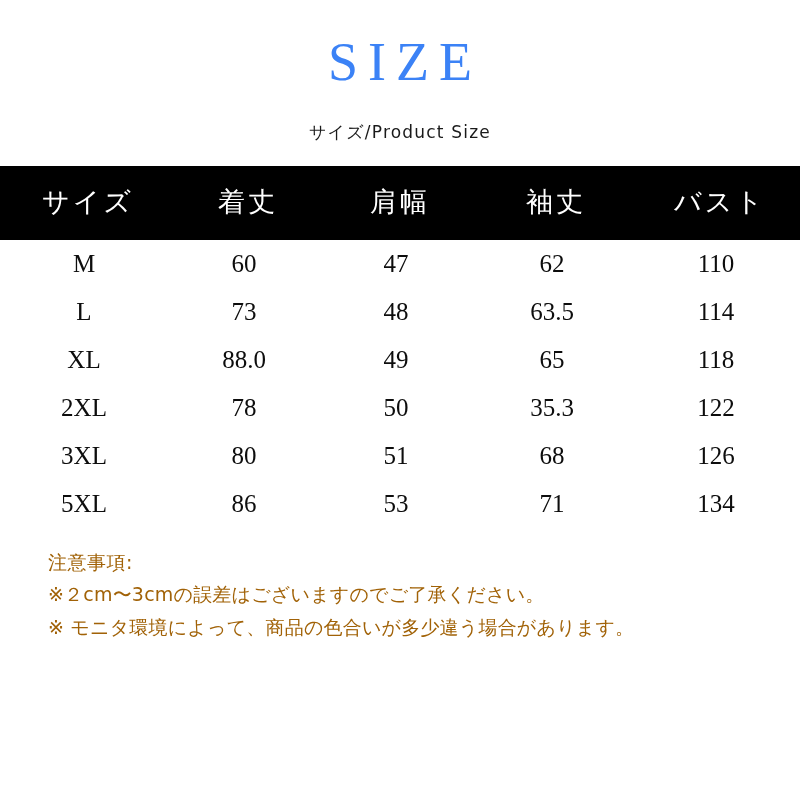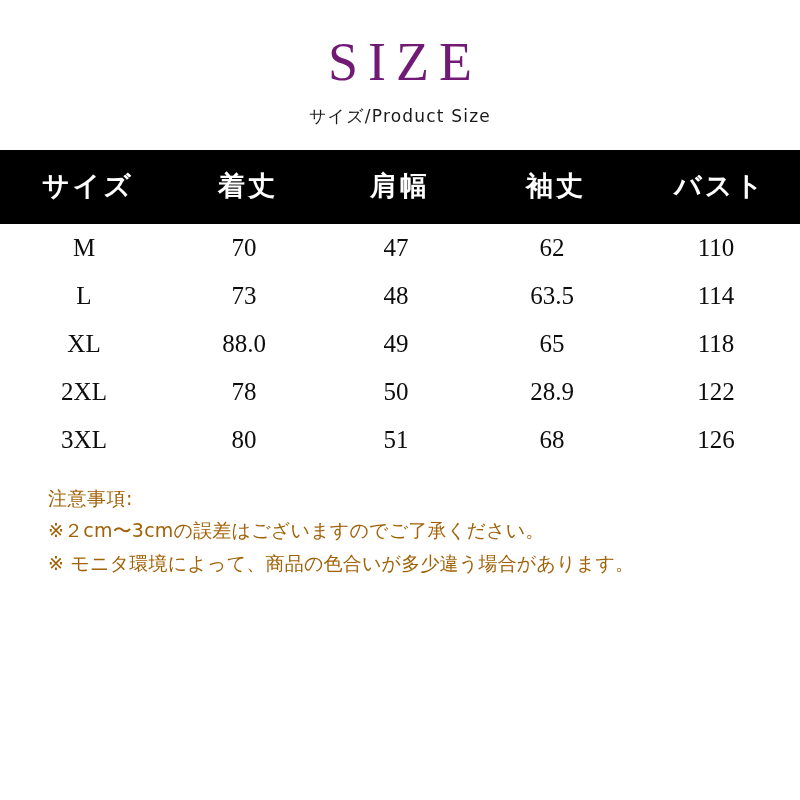--- a/index.html
+++ b/index.html
@@ -26,25 +26,25 @@
     width: 100%;
     padding-top: 34px;
     text-align: center;
   }
   .header-title {
     font-family: "Liberation Serif", "DejaVu Serif", serif;
     font-size: 54px;
     letter-spacing: 10px;
     font-weight: 400;
     line-height: 1.05;
-    color: #701a75;
+    color: #3b82f6;
     text-indent: 10px;
   }
   .header-sub {
-    margin-top: 14px;
+    margin-top: 30px;
     font-family: "DejaVu Sans", "Liberation Sans", sans-serif;
     font-size: 17px;
     letter-spacing: 1.2px;
     color: #1a1a1a;
   }
 
   
   .table-wrap {
     margin-top: 22px;
     width: 100%;
@@ -53,21 +53,21 @@
     width: 100%;
     border-collapse: collapse;
     table-layout: fixed;
   }
   table.size-table thead tr {
     background: #000000;
   }
   table.size-table thead th {
     color: #ffffff;
     font-family: "DejaVu Sans", "Liberation Sans", sans-serif;
-    font-weight: 700;
+    font-weight: 400;
     font-size: 27px;
     letter-spacing: 3px;
     padding: 18px 0 20px 8px;
     text-align: center;
     vertical-align: middle;
   }
   table.size-table tbody td {
     text-align: center;
     font-family: "Liberation Serif", "DejaVu Serif", serif;
     font-size: 25px;
@@ -122,21 +122,21 @@
           <th>サイズ</th>
           <th>着丈</th>
           <th>肩幅</th>
           <th>袖丈</th>
           <th>バスト</th>
         </tr>
       </thead>
       <tbody>
         <tr>
           <td>M</td>
-          <td>70</td>
+          <td>60</td>
           <td>47</td>
           <td>62</td>
           <td>110</td>
         </tr>
         <tr>
           <td>L</td>
           <td>73</td>
           <td>48</td>
           <td>63.5</td>
           <td>114</td>
@@ -145,29 +145,36 @@
           <td>XL</td>
           <td>88.0</td>
           <td>49</td>
           <td>65</td>
           <td>118</td>
         </tr>
         <tr>
           <td>2XL</td>
           <td>78</td>
           <td>50</td>
-          <td>28.9</td>
+          <td>35.3</td>
           <td>122</td>
         </tr>
         <tr>
           <td>3XL</td>
           <td>80</td>
           <td>51</td>
           <td>68</td>
           <td>126</td>
+        </tr>
+        <tr>
+          <td>5XL</td>
+          <td>86</td>
+          <td>53</td>
+          <td>71</td>
+          <td>134</td>
         </tr>
       </tbody>
     </table>
   </div>
 
   <div class="notes">
     <div class="note-line note-title">注意事項:</div>
     <div class="note-line">※２cm〜3cmの誤差はございますのでご了承ください。</div>
     <div class="note-line">※ モニタ環境によって、商品の色合いが多少違う場合があります。</div>
   </div>

